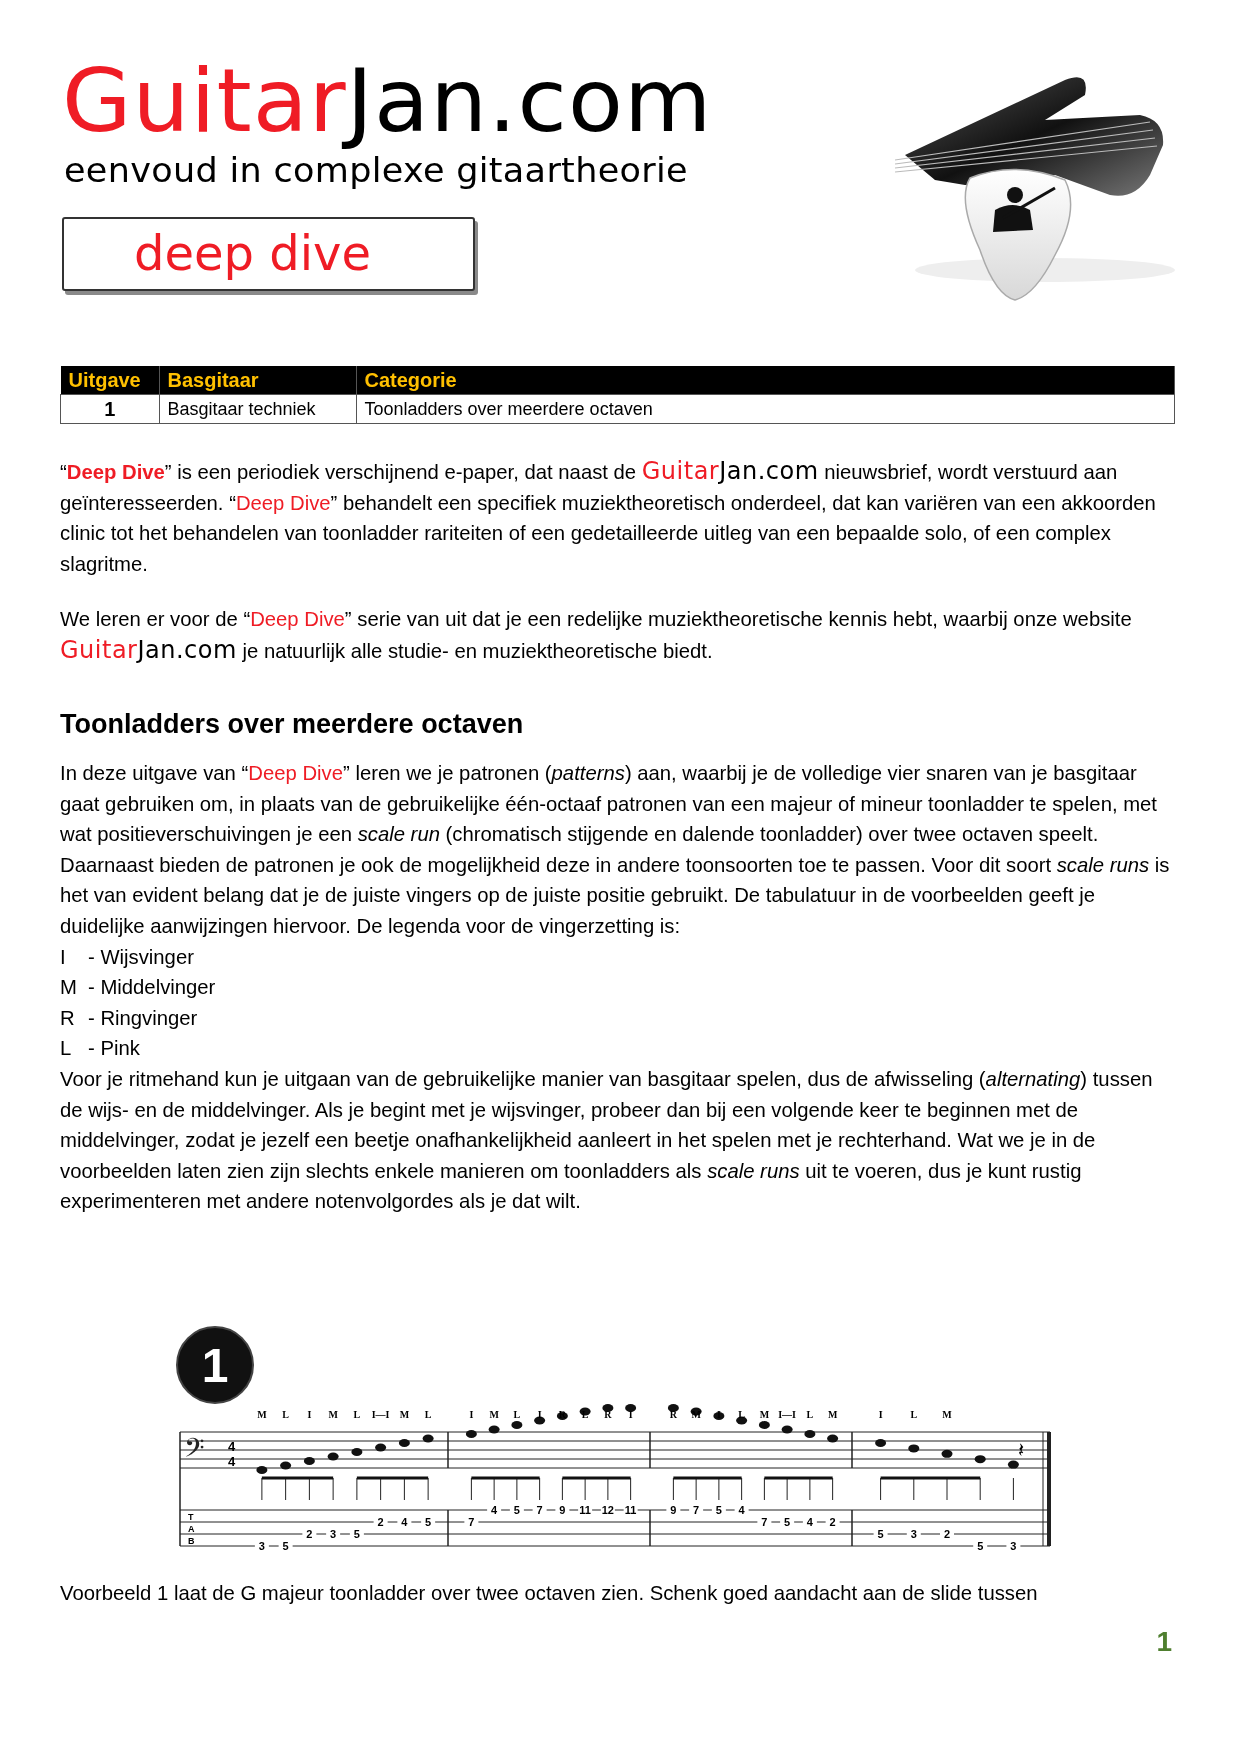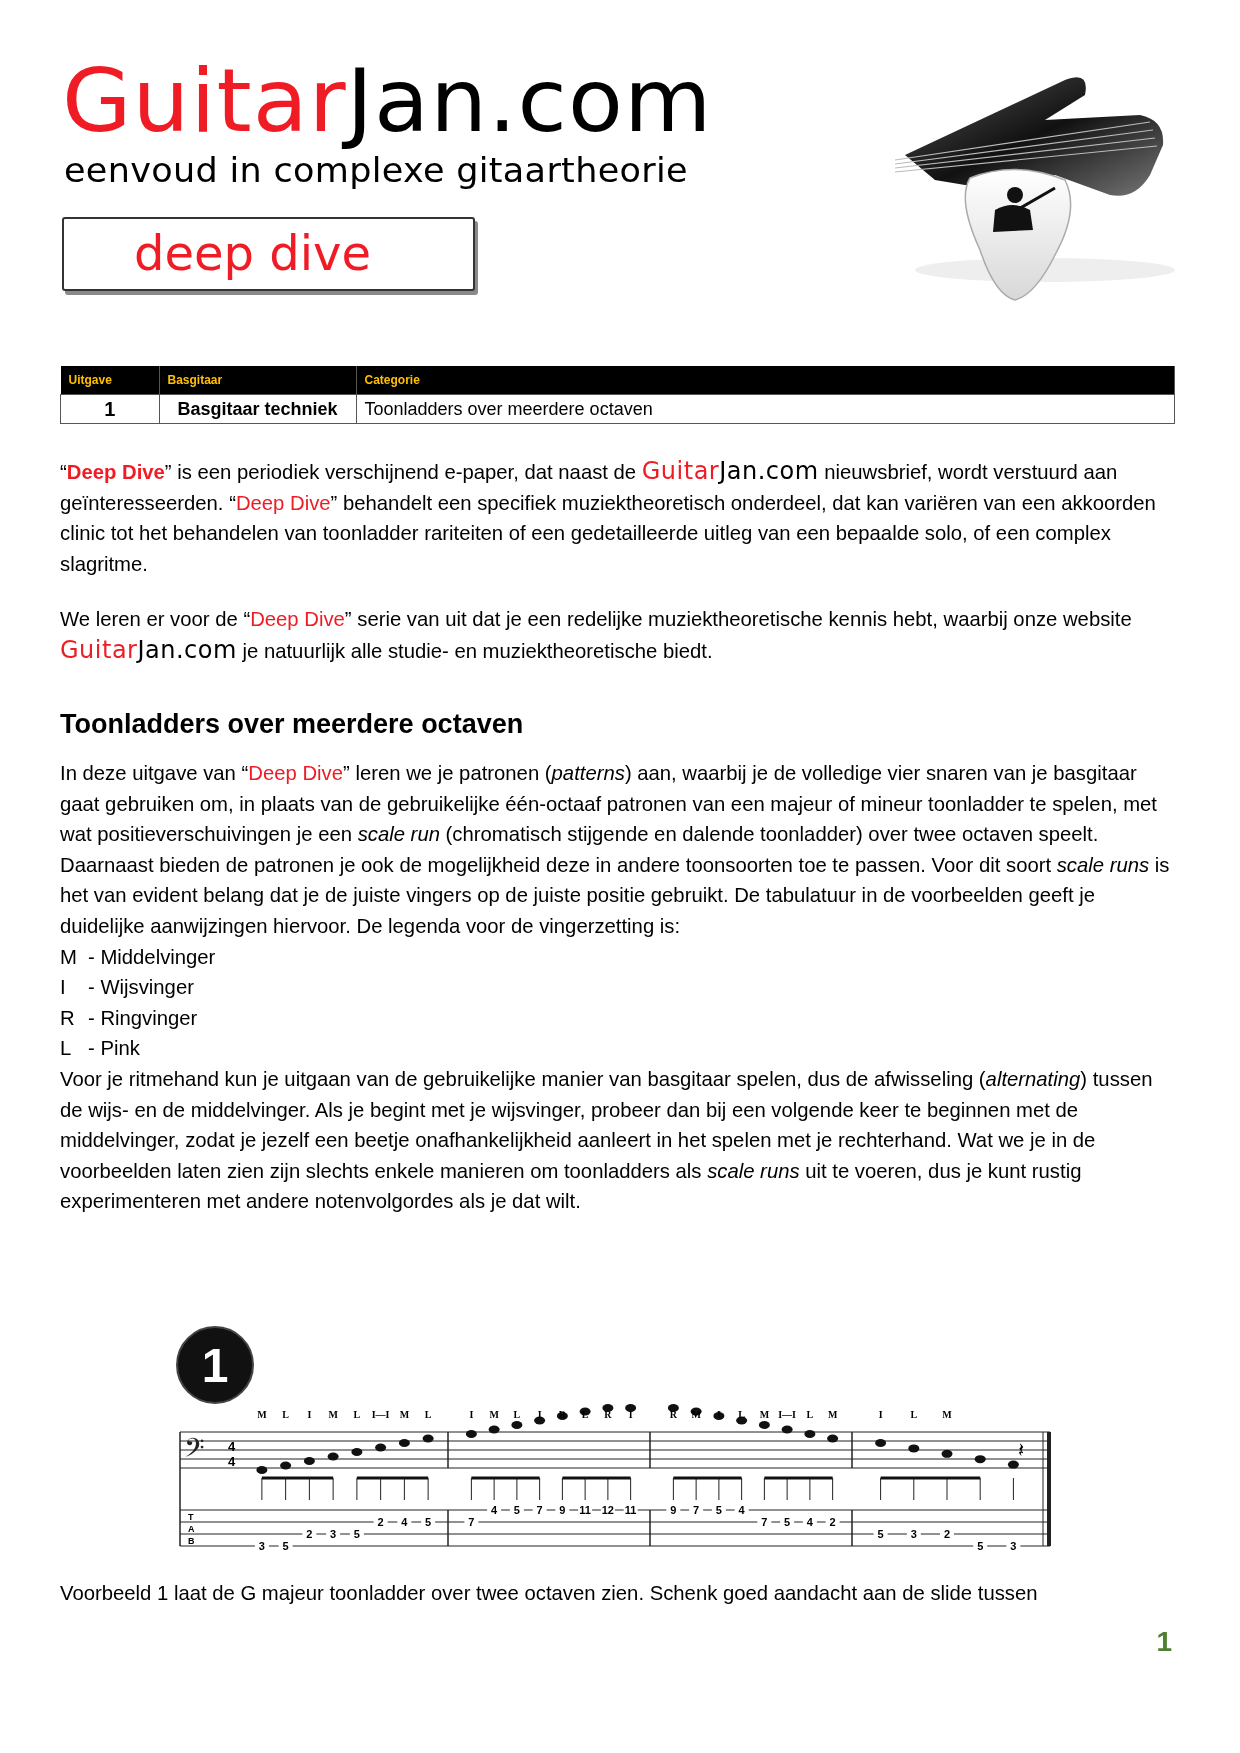--- a/index.html
+++ b/index.html
@@ -21,24 +21,24 @@
     .dd-box span { position: absolute; left: 70px; top: 4px; font-family: "DejaVu Sans", sans-serif;
                    font-size: 48px; line-height: 60px; color: #ef1c25; }
 
     
     .guitar-art { position: absolute; left: 895px; top: 60px; width: 300px; height: 270px; }
 
     
     table.info { position: absolute; left: 60px; top: 366px; width: 1115px; border-collapse: collapse;
                  font-family: "Liberation Sans", sans-serif; font-size: 19px; }
     table.info th { background: #000; color: #ffc000; text-align: left; font-weight: bold;
-                    height: 28px; padding: 0 8px; font-size: 12px; border-right: 1px solid #555; }
+                    height: 28px; padding: 0 8px; font-size: 20px; border-right: 1px solid #555; }
     table.info td { height: 28px; padding: 0 8px; border: 1px solid #555; font-size: 18px; }
     table.info td.num { text-align: center; font-weight: bold; font-size: 20px; }
-    table.info td.cat { font-weight: bold; text-align: center; }
+    table.info td.cat { font-weight: normal; }
 
     
     .para { position: absolute; left: 60px; width: 1120px; font-size: 20.3px; line-height: 30.6px;
             font-family: "Liberation Sans", sans-serif; }
     .red { color: #ef1c25; }
     .dd-bold { color: #ef1c25; font-weight: bold; }
     .inline-logo { font-family: "DejaVu Sans", sans-serif; font-size: 24px; letter-spacing: 0.5px; }
     .inline-logo .g { color: #ef1c25; }
     .inline-logo .j { color: #000; }
     h2.section { position: absolute; left: 60px; top: 706px; margin: 0; font-size: 27px; font-weight: bold;
@@ -102,22 +102,22 @@
   </tbody>
 </table>
 
 <div class="para" style="top:456px"><span>“</span><span class="dd-bold">Deep Dive</span><span>”</span><span> is een periodiek verschijnend e-paper, dat naast de </span><span class="inline-logo"><span class="g">Guitar</span><span class="j">Jan.com</span></span><span> nieuwsbrief, wordt verstuurd aan geïnteresseerden. </span><span>“</span><span class="red">Deep Dive</span><span>”</span><span> behandelt een specifiek muziektheoretisch onderdeel, dat kan variëren van een akkoorden clinic tot het behandelen van toonladder rariteiten of een gedetailleerde uitleg van een bepaalde solo, of een complex slagritme.</span></div>
 
 <div class="para" style="top:604px"><span>We leren er voor de </span><span>“</span><span class="red">Deep Dive</span><span>”</span><span> serie van uit dat je een redelijke muziektheoretische kennis hebt, waarbij onze website </span><span class="inline-logo"><span class="g">Guitar</span><span class="j">Jan.com</span></span><span> je natuurlijk alle studie- en muziektheoretische biedt.</span></div>
 
 <h2 class="section">Toonladders over meerdere octaven</h2>
 
 <div class="para" style="top:758px"><span>In deze uitgave van </span><span>“</span><span class="red">Deep Dive</span><span>”</span><span> leren we je patronen (</span><em>patterns</em><span>) aan, waarbij je de volledige vier snaren van je basgitaar gaat gebruiken om, in plaats van de gebruikelijke één-octaaf patronen van een majeur of mineur toonladder te spelen, met wat positieverschuivingen je een </span><em>scale run</em><span> (chromatisch stijgende en dalende toonladder) over twee octaven speelt. Daarnaast bieden de patronen je ook de mogelijkheid deze in andere toonsoorten toe te passen. Voor dit soort </span><em>scale runs</em><span> is het van evident belang dat je de juiste vingers op de juiste positie gebruikt. De tabulatuur in de voorbeelden geeft je duidelijke aanwijzingen hiervoor. De legenda voor de vingerzetting is:</span>
+  <span class="legend-row"><span class="legend-key">I</span><span>- Wijsvinger</span></span>
   <span class="legend-row"><span class="legend-key">M</span><span>- Middelvinger</span></span>
-  <span class="legend-row"><span class="legend-key">I</span><span>- Wijsvinger</span></span>
   <span class="legend-row"><span class="legend-key">R</span><span>- Ringvinger</span></span>
   <span class="legend-row"><span class="legend-key">L</span><span>- Pink</span></span>
   <span>Voor je ritmehand kun je uitgaan van de gebruikelijke manier van basgitaar spelen, dus de afwisseling (</span><em>alternating</em><span>) tussen de wijs- en de middelvinger. Als je begint met je wijsvinger, probeer dan bij een volgende keer te beginnen met de middelvinger, zodat je jezelf een beetje onafhankelijkheid aanleert in het spelen met je rechterhand. Wat we je in de voorbeelden laten zien zijn slechts enkele manieren om toonladders als </span><em>scale runs</em><span> uit te voeren, dus je kunt rustig experimenteren met andere notenvolgordes als je dat wilt.</span>
 </div>
 
 <svg class="tab-figure" viewBox="0 0 900 230">
 
   <g>
     <circle cx="45" cy="45" r="38" fill="#111" stroke="#444" stroke-width="2"></circle>
     <text x="45" y="62" text-anchor="middle" font-size="48" font-weight="bold" fill="#fff">1</text>

